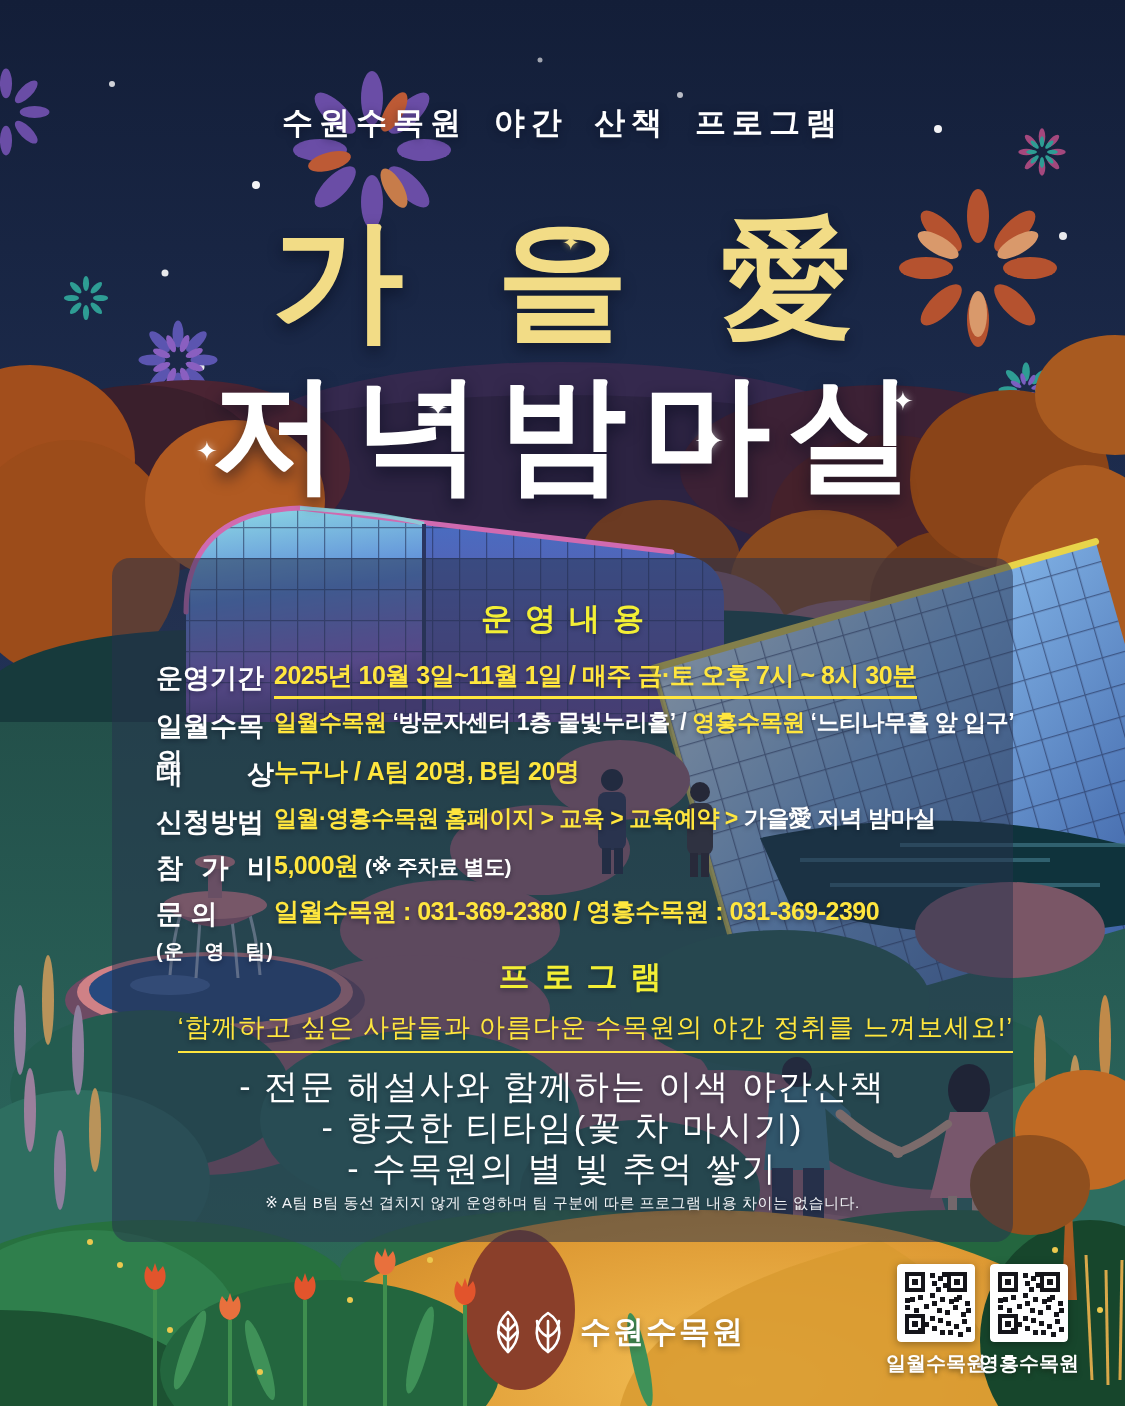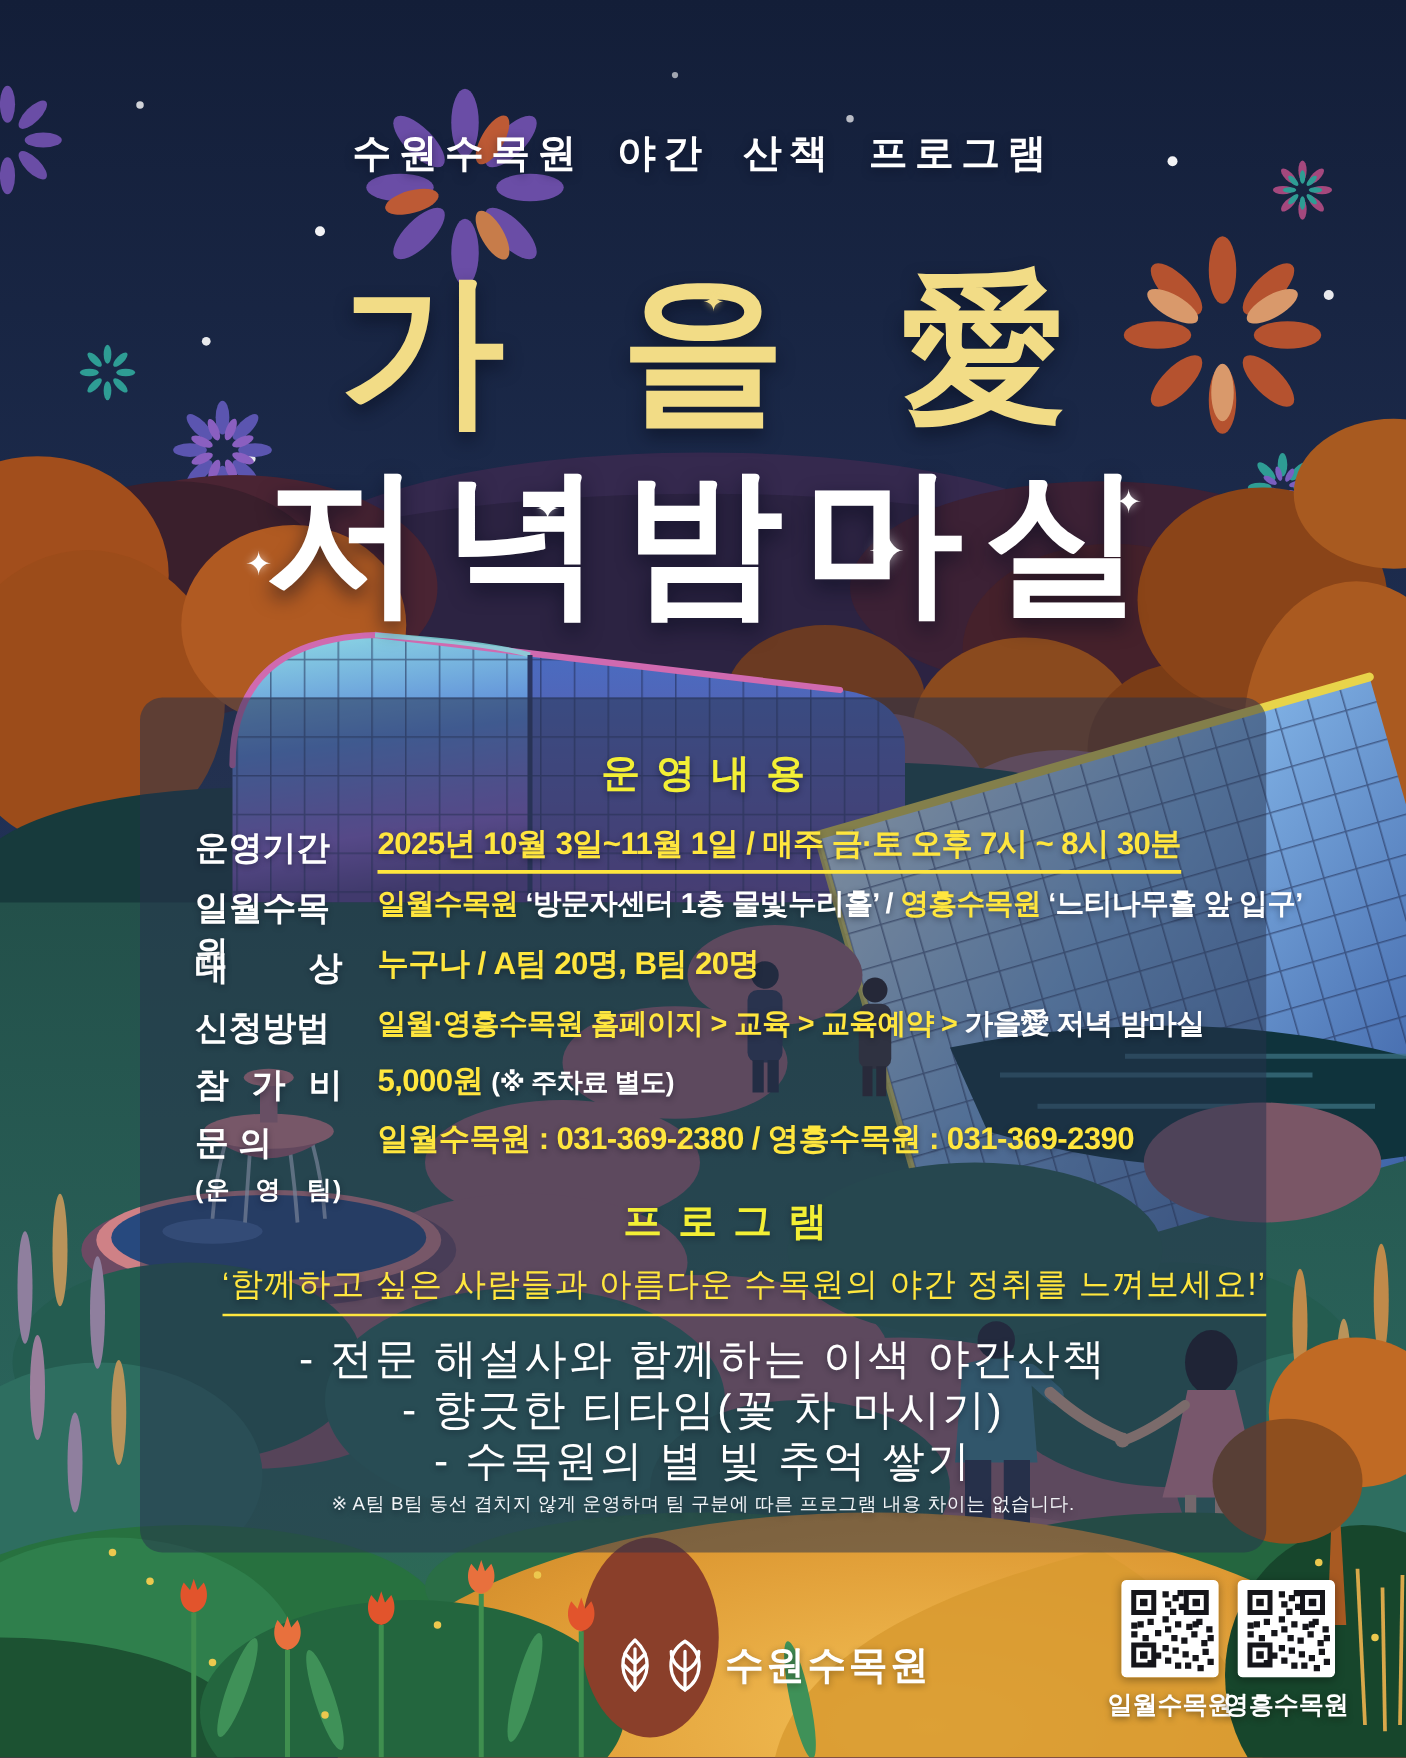--- a/index.html
+++ b/index.html
@@ -48,21 +48,21 @@
   .row{position:absolute;left:44px;right:20px;display:flex;align-items:flex-start;}
   .r1{top:102px}.r2{top:150px}.r3{top:198px}.r4{top:246px}.r5{top:292px}.r6{top:338px}
   .row .label{
     flex:none;width:118px;color:#ffffff;font-size:27px;font-weight:700;
     text-align:justify;text-align-last:justify;
   }
   .label-sub{
     display:block;width:118px;margin-top:6px;color:#ffffff;font-size:20px;font-weight:600;
     text-align:justify;text-align-last:justify;letter-spacing:1px;
   }
-  .row .val{margin-left:28px;font-size:25px;font-weight:700;white-space:nowrap;letter-spacing:-0.5px;line-height:1.25;}
+  .row .val{font-size:25px;font-weight:700;white-space:nowrap;letter-spacing:-0.5px;line-height:1.25;}
   .row .val.tight{font-size:23px;}
   .y{color:#ffe63e}
   .w{color:#ffffff}
   .small{font-size:21px;font-weight:600;}
   .ul{display:inline-block;border-bottom:3px solid #ffe63e;padding-bottom:5px;}
   .quote{position:absolute;top:452px;left:0;width:100%;text-align:right;font-size:26px;font-weight:400;color:#ffe63e;letter-spacing:1px;}
   .quote .ql{display:inline-block;border-bottom:2.5px solid #ffe63e;padding-bottom:6px;}
   .p-item{position:absolute;left:0;width:100%;text-align:center;color:#ffffff;font-size:34px;font-weight:500;letter-spacing:2px;}
   .i1{top:506px}.i2{top:547px}.i3{top:588px}
   .note{position:absolute;top:636px;left:0;width:100%;text-align:center;color:#f2f4f7;font-size:15px;font-weight:500;letter-spacing:0.5px;}

